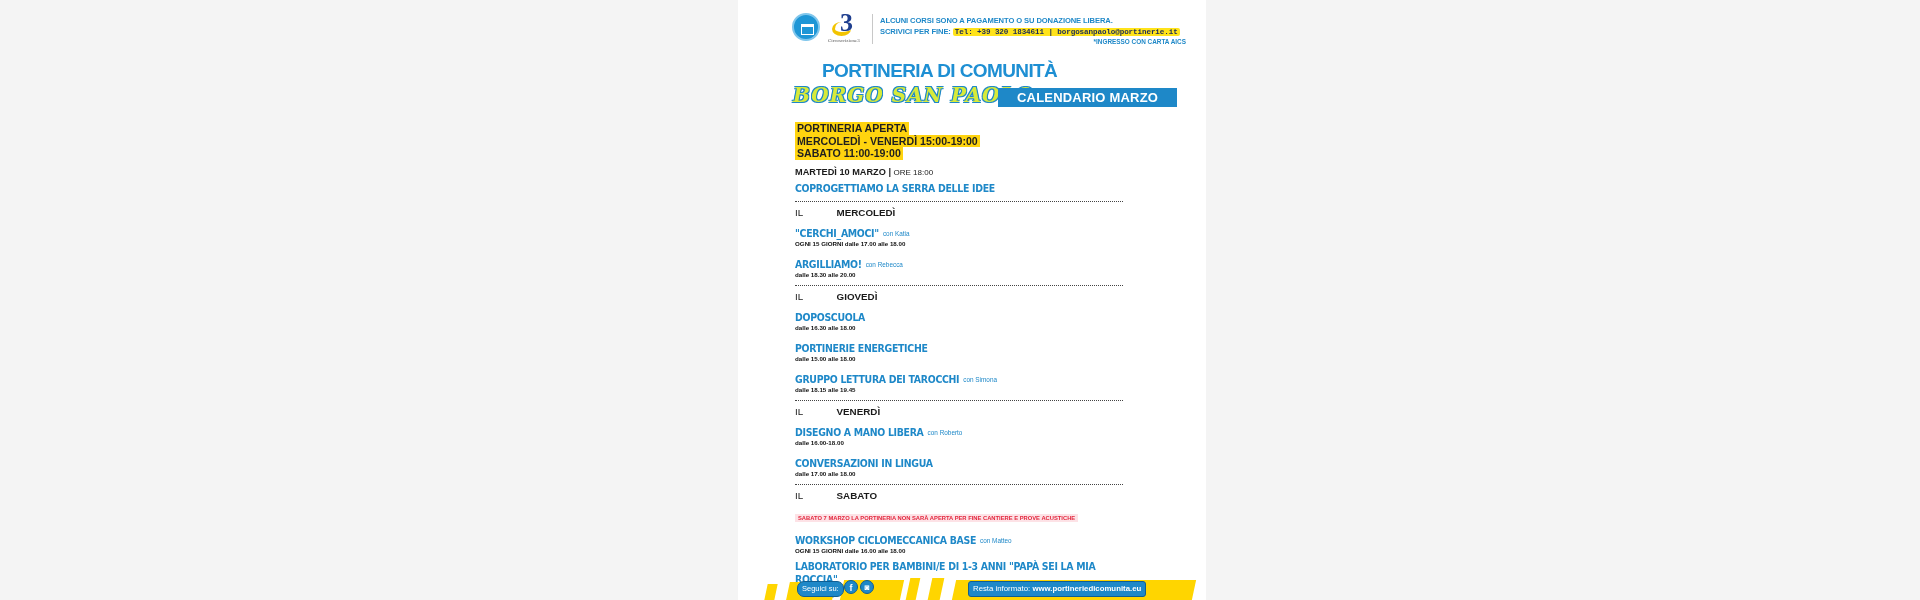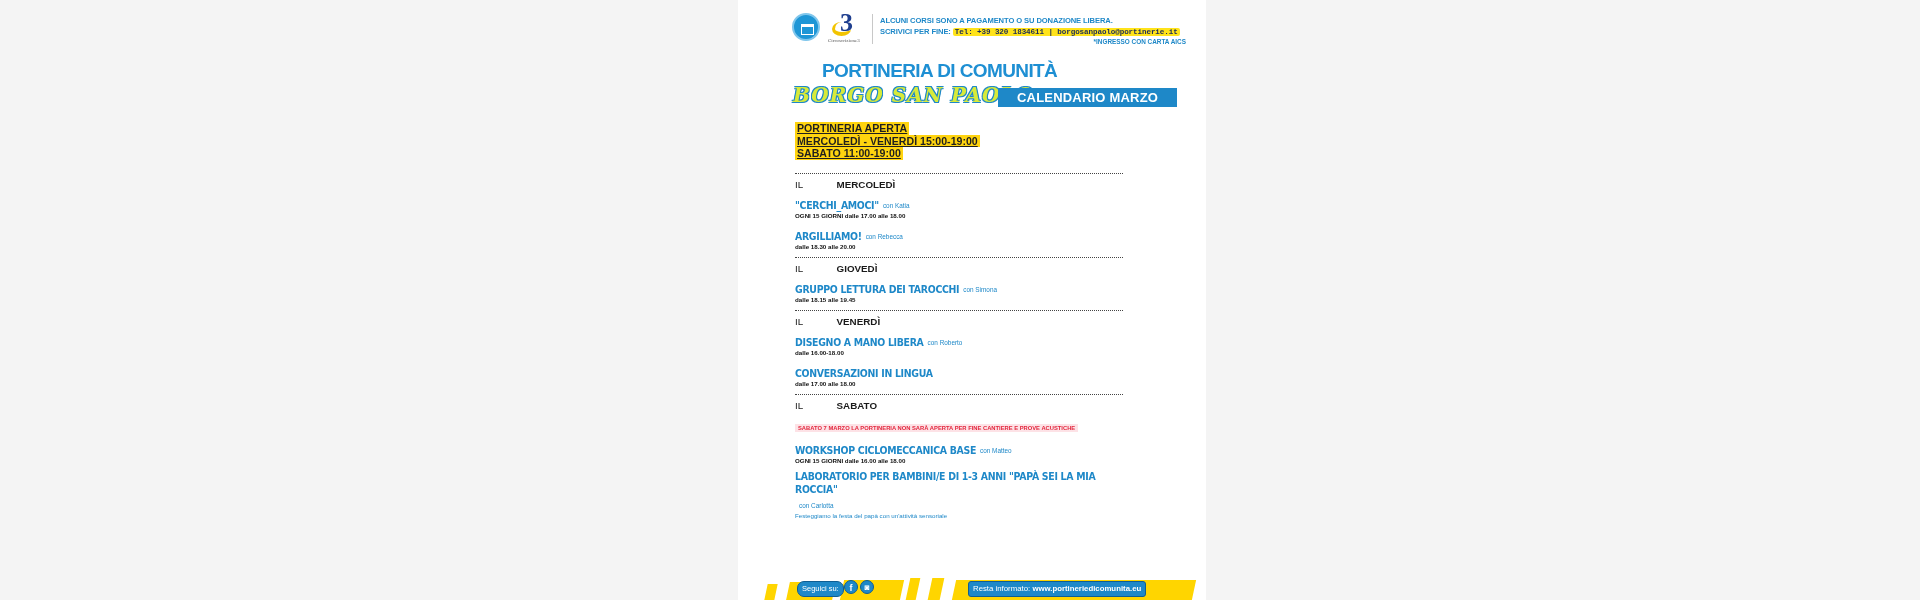--- a/index.html
+++ b/index.html
@@ -45,21 +45,21 @@
     font-size:20px; color:#d7ea3a; letter-spacing:1px; white-space:nowrap;
     text-shadow: 1px 1px 0 #1e88c8, -1px -1px 0 #1e88c8, 1px -1px 0 #1e88c8, -1px 1px 0 #1e88c8;
   }
   .calendar-badge {
     position:absolute; left:260px; top:88px; background:#1e88c8; color:#fff; font-size:13px; font-weight:bold;
     padding:2px 19px; letter-spacing:0.2px;
   }
 
   
   .hours { position:absolute; left:57px; top:118px; }
-  .hours .line { display:inline-block; background:#ffd40f; color:#1f1f1f; font-size:10.6px; font-weight:bold; padding:0 2px; line-height:12.5px;text-decoration:underline; }
+  .hours .line { display:inline-block; background:#ffd40f; color:#1f1f1f; font-size:10.6px; font-weight:bold; padding:0 2px; line-height:12.5px; }
   .hours .row { display:block; height:12.5px; }
 
   .content { position:absolute; left:57px; top:167px; width:330px; }
   .event-head { font-size:9.2px; font-weight:bold; color:#1a1a1a; }
   .event-head .ore { font-weight:normal; font-size:8px; }
   .event-title {
     font-family:"DejaVu Sans", sans-serif; font-weight:bold; font-size:9.4px; color:#1e88c8; letter-spacing:-0.3px;
     text-transform:uppercase; transform:scaleY(1.15); transform-origin:left top; display:inline-block;
   }
   .con { font-size:6.4px; color:#1e88c8; margin-left:4px; font-weight:normal; }
@@ -120,39 +120,54 @@
   <div class="calendar-badge">CALENDARIO MARZO</div>
 
   <div class="hours">
     <span class="row"><span class="line">PORTINERIA APERTA</span></span>
     <span class="row"><span class="line">MERCOLEDÌ - VENERDÌ 15:00-19:00</span></span>
     <span class="row"><span class="line">SABATO 11:00-19:00</span></span>
   </div>
 
   <div class="content">
 
+    <div class="event">
+      <div class="event-head">
+        <span>MARTEDÌ 10 MARZO |</span>
+        <span class="ore">ORE 18:00</span>
+      </div>
+      <div class="event-title">COPROGETTIAMO LA SERRA DELLE IDEE</div>
+    </div>
 
     
     <div class="divider"></div>
     <div class="day-head">
       <span>IL</span> <b>MERCOLEDÌ</b>
     </div>
     <div class="event">
       <span class="event-title">"CERCHI_AMOCI"</span><span class="con">con Katia</span>
       <div class="time">OGNI 15 GIORNI dalle 17.00 alle 18.00</div>
     </div>
     <div class="event">
       <span class="event-title">ARGILLIAMO!</span><span class="con">con Rebecca</span>
       <div class="time">dalle 18.30 alle 20.00</div>
     </div>
 
     
     <div class="divider"></div>
     <div class="day-head">
       <span>IL</span> <b>GIOVEDÌ</b>
+    </div>
+    <div class="event">
+      <span class="event-title">DOPOSCUOLA</span>
+      <div class="time">dalle 16.30 alle 18.00</div>
+    </div>
+    <div class="event">
+      <span class="event-title">PORTINERIE ENERGETICHE</span>
+      <div class="time">dalle 15.00 alle 18.00</div>
     </div>
     <div class="event">
       <span class="event-title">GRUPPO LETTURA DEI TAROCCHI</span><span class="con">con Simona</span>
       <div class="time">dalle 18.15 alle 19.45</div>
     </div>
 
     
     <div class="divider"></div>
     <div class="day-head">
       <span>IL</span> <b>VENERDÌ</b>

